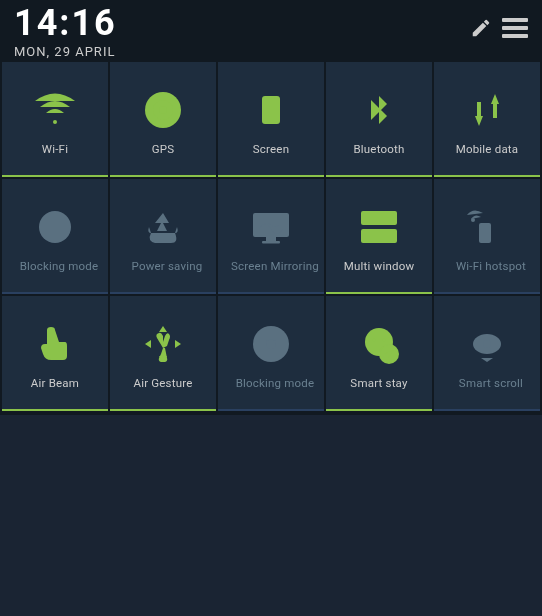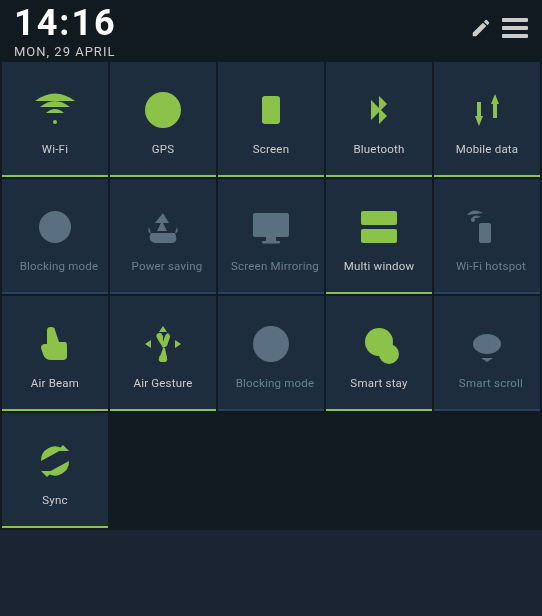--- a/index.html
+++ b/index.html
@@ -352,27 +352,15 @@
 
         <ellipse cx="22" cy="22" rx="14" ry="10" stroke="#5a7080" stroke-width="2.5" fill="none"></ellipse>
         <circle cx="22" cy="22" r="4" fill="#5a7080"></circle>
 
         <polyline points="16,36 22,40 28,36" stroke="#5a7080" stroke-width="2" fill="none" stroke-linecap="round" stroke-linejoin="round"></polyline>
       </svg>
     </div>
     <span class="tile-label">Smart scroll</span>
   </div>
 
-  <div class="qs-tile active">
-    <div class="tile-icon">
-      <svg viewBox="0 0 44 44" fill="none">
-
-        <path d="M8 22 A14 14 0 0 1 30 10" stroke="#8bc34a" stroke-width="3.5" fill="none" stroke-linecap="round"></path>
-        <polygon points="30,6 36,12 24,12" fill="#8bc34a"></polygon>
-        <path d="M36 22 A14 14 0 0 1 14 34" stroke="#8bc34a" stroke-width="3.5" fill="none" stroke-linecap="round"></path>
-        <polygon points="14,38 8,32 20,32" fill="#8bc34a"></polygon>
-      </svg>
-    </div>
-    <span class="tile-label">Sync</span>
-  </div>
 
 
 </div>
 
 </body></html>

